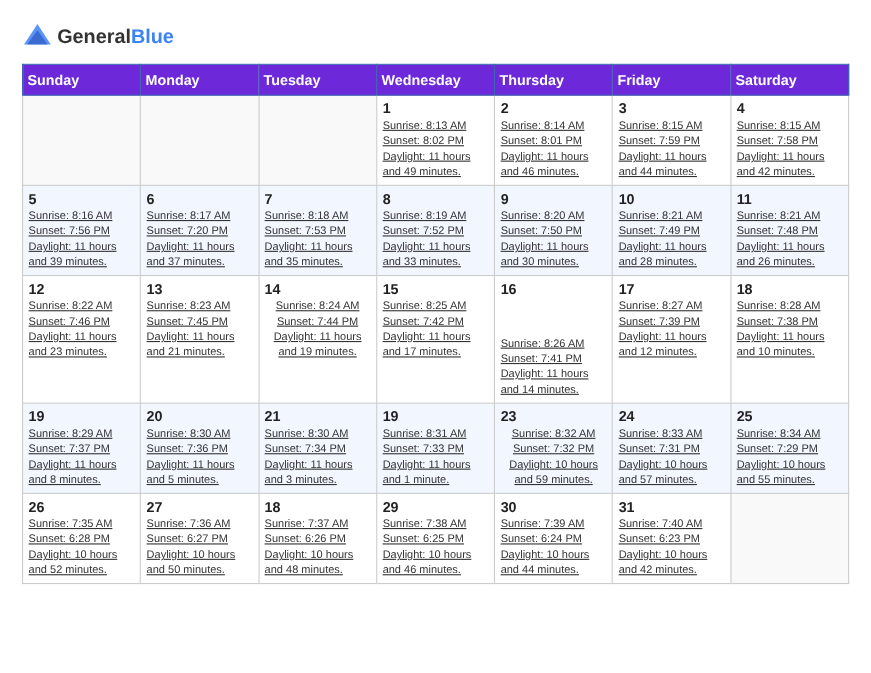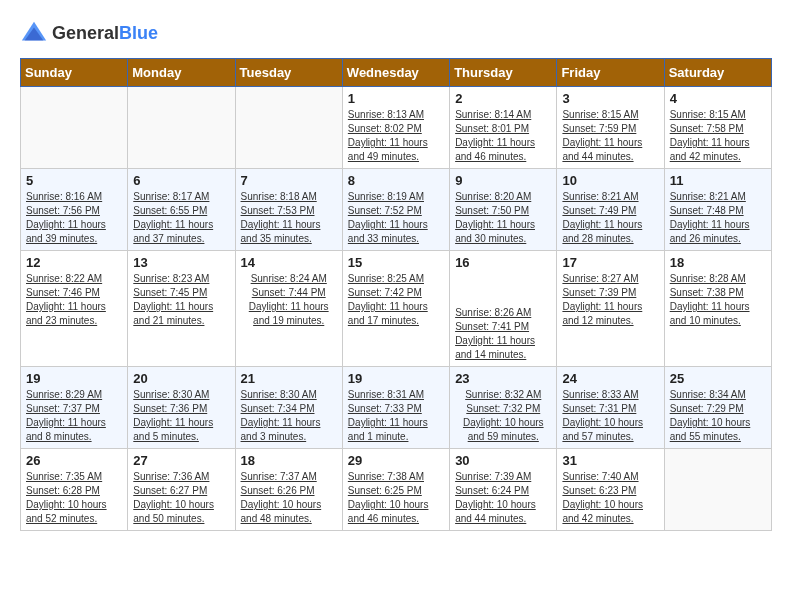--- a/index.html
+++ b/index.html
@@ -48,21 +48,21 @@
     .location-title {
       font-size: 16px;
       color: #444;
     }
     .calendar {
       width: 100%;
       border-collapse: collapse;
       border: 1px solid #ccc;
     }
     .calendar th {
-      background-color: #a16207;
+      background-color: #6d28d9;
       color: #fff;
       font-size: 13px;
       font-weight: bold;
       padding: 6px 4px;
       text-align: left;
       border: 1px solid #3a65b0;
     }
     .calendar td {
       vertical-align: top;
       border: 1px solid #ccc;
@@ -158,21 +158,21 @@
       <tr>
         <td>
           <span class="day-number">5</span>
           <div class="day-info" style="white-space: pre-line;">Sunrise: 8:16 AM
 Sunset: 7:56 PM
 Daylight: 11 hours and 39 minutes.</div>
         </td>
         <td>
           <span class="day-number">6</span>
           <div class="day-info" style="white-space: pre-line;">Sunrise: 8:17 AM
-Sunset: 6:55 PM
+Sunset: 7:20 PM
 Daylight: 11 hours and 37 minutes.</div>
         </td>
         <td>
           <span class="day-number">7</span>
           <div class="day-info" style="white-space: pre-line;">Sunrise: 8:18 AM
 Sunset: 7:53 PM
 Daylight: 11 hours and 35 minutes.</div>
         </td>
         <td>
           <span class="day-number">8</span>

